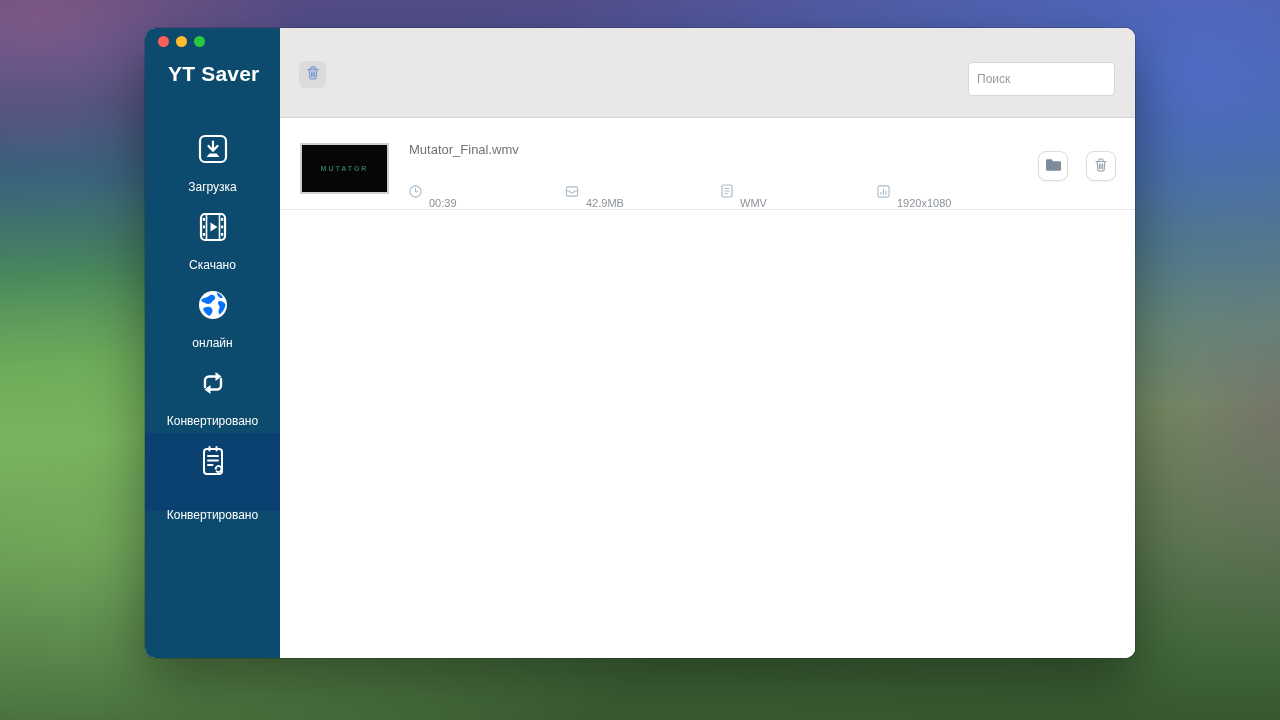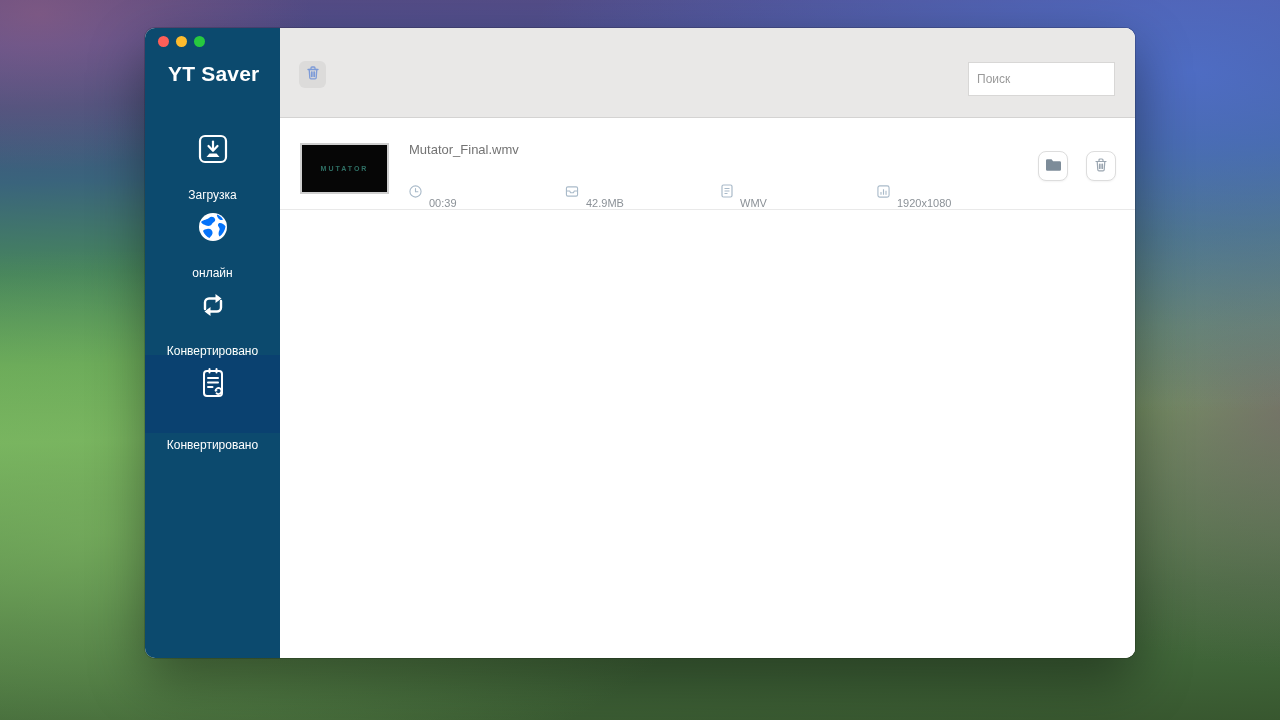--- a/index.html
+++ b/index.html
@@ -24,33 +24,33 @@
   
   .sidebar { position:relative; width:135px; flex:0 0 135px; background:#0c4a6e; color:#fff; }
   .traffic-lights { position:absolute; top:8px; left:13px; display:flex; gap:7px; }
   .traffic-lights span { width:11px; height:11px; border-radius:50%; display:block; }
   .tl-red { background:#fe5f58; } .tl-yellow { background:#febc2e; } .tl-green { background:#27c93f; }
   .app-title { position:absolute; top:34px; left:23px; font-size:21px; font-weight:bold; letter-spacing:.2px; }
   .nav { position:absolute; top:93px; left:0; width:100%; }
   .nav-item { height:78px; display:flex; flex-direction:column; align-items:center; padding-top:12px; cursor:pointer; }
   .nav-item.selected { background:rgba(6,45,120,.30);gap:16px; }
   .nav-icon { width:32px; height:32px; display:flex; align-items:center; justify-content:center; }
-  .nav-label { margin-top:24px; font-size:12px; line-height:12px; }
+  .nav-label { margin-top:16px; font-size:12px; line-height:12px; }
 
   
   .main { flex:1; display:flex; flex-direction:column; background:#fff; }
   .toolbar { position:relative; height:90px; flex:0 0 90px; background:#e9e8e7; border-bottom:1px solid #d4d3d2; }
   .toolbar-trash-btn {
     position:absolute; left:19px; top:33px; width:27px; height:27px;
     background:#dcdbda; border:none; border-radius:6px;
     display:flex; align-items:center; justify-content:center; cursor:pointer;
   }
   .search-input {
     position:absolute; right:20px; top:34px; width:147px; height:25px;
-    border:1px solid #d8d7d6; border-radius:0; background:#fff;
+    border:1px solid #d8d7d6; border-radius:5px; background:#fff;
     font-family:"Liberation Sans", sans-serif; font-size:12px; color:#333; padding:16px 8px; outline:none;
   }
   .search-input::placeholder { color:#9a9a9a; }
 
   .content { flex:1; background:#fff; }
   .file-row { position:relative; height:92px; border-bottom:1px solid #e9e9e9; background:#fff; }
   .thumb {
     position:absolute; left:20px; top:25px; width:89px; height:51px;
     background:#060606; border:2px solid #cfcfcf;
     display:flex; align-items:center; justify-content:center;
@@ -88,20 +88,37 @@
           <svg width="32" height="32" viewBox="0 0 32 32" fill="none" stroke="#fff" stroke-width="2.2" stroke-linecap="round" stroke-linejoin="round">
             <rect x="3" y="3" width="26" height="26" rx="5"></rect>
             <line x1="16" y1="8.5" x2="16" y2="17"></line>
             <polyline points="11.5,13 16,17.8 20.5,13"></polyline>
             <path d="M12.5 20.5 L19.5 20.5 L22.5 24 L9.5 24 Z" fill="#fff" stroke="none"></path>
           </svg>
         </span>
         <span class="nav-label">Загрузка</span>
       </div>
 
+      <div class="nav-item">
+        <span class="nav-icon">
+          <svg width="32" height="32" viewBox="0 0 32 32" fill="none" stroke="#fff" stroke-width="2.2" stroke-linejoin="round">
+            <rect x="4" y="3" width="24" height="26" rx="4"></rect>
+            <line x1="9.5" y1="3.5" x2="9.5" y2="28.5" stroke-width="1.6"></line>
+            <line x1="22.5" y1="3.5" x2="22.5" y2="28.5" stroke-width="1.6"></line>
+            <rect x="5.8" y="7" width="2.2" height="2.8" fill="#fff" stroke="none"></rect>
+            <rect x="5.8" y="14.5" width="2.2" height="2.8" fill="#fff" stroke="none"></rect>
+            <rect x="5.8" y="22" width="2.2" height="2.8" fill="#fff" stroke="none"></rect>
+            <rect x="24" y="7" width="2.2" height="2.8" fill="#fff" stroke="none"></rect>
+            <rect x="24" y="14.5" width="2.2" height="2.8" fill="#fff" stroke="none"></rect>
+            <rect x="24" y="22" width="2.2" height="2.8" fill="#fff" stroke="none"></rect>
+            <path d="M13.5 11.5 L20.5 16 L13.5 20.5 Z" fill="#fff" stroke="none"></path>
+          </svg>
+        </span>
+        <span class="nav-label">Скачано</span>
+      </div>
 
       <div class="nav-item">
         <span class="nav-icon">
           <svg width="32" height="32" viewBox="0 0 32 32">
             <circle cx="16" cy="16" r="14" fill="#fff"></circle>
             <path d="M4 11 C7 8 10 9 12 7 C14 5 17 5.5 18 8 C19 10.5 16 11 15 13 C14 15 11 15.5 9 14.5 C7 13.5 5 13 4 11 Z" fill="#0573fa"></path>
             <path d="M10 18 C13 17 15 18.5 15.5 21 C16 23.5 14 25 12.5 27 C10 26 7 23 6 20 C7 18.5 8.5 18.3 10 18 Z" fill="#0573fa"></path>
             <path d="M22 12 C24.5 11.5 27 13 28.5 15.5 C28 19.5 25.5 23.5 22.5 25.5 C21 23.5 21.5 21 22.5 19 C23.5 17 20.5 15.5 21 13.5 Z" fill="#0573fa"></path>
             <path d="M20 3.5 C22.5 4.5 24.5 6 26 8.5 C24.5 9.5 22.5 9 21.5 7.5 C20.5 6 19.5 4.5 20 3.5 Z" fill="#0573fa"></path>
           </svg>

